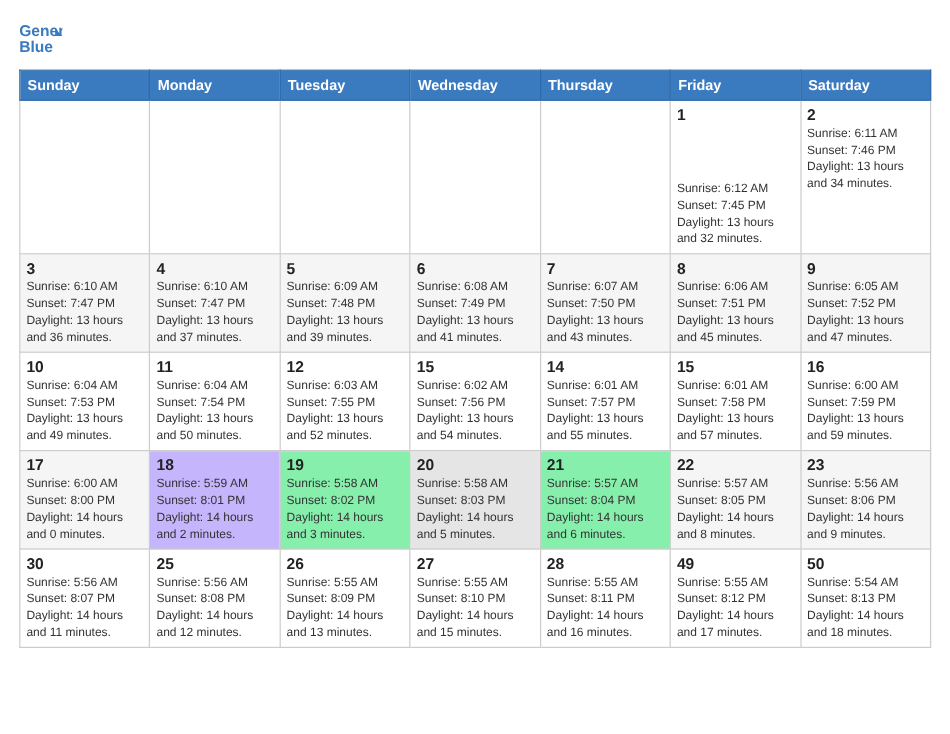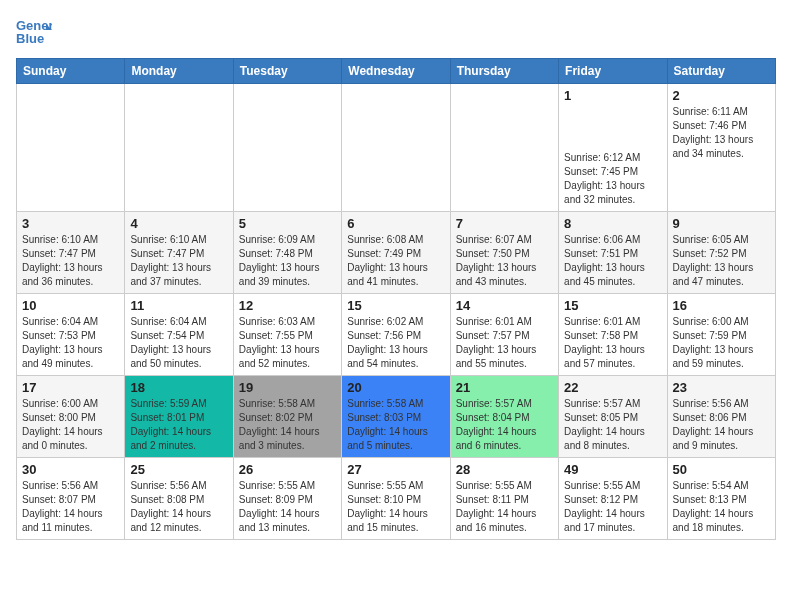--- a/index.html
+++ b/index.html
@@ -236,35 +236,35 @@
         </td>
       </tr>
       <tr>
         <td style="background: rgb(245, 245, 245);">
           <span class="day-num">17</span>
           <div class="day-info" style="white-space: pre-line;">Sunrise: 6:00 AM
 Sunset: 8:00 PM
 Daylight: 14 hours
 and 0 minutes.</div>
         </td>
-        <td style="background: #14b8a6;">
+        <td style="background: #c4b5fd;">
           <span class="day-num">18</span>
           <div class="day-info" style="white-space: pre-line;">Sunrise: 5:59 AM
 Sunset: 8:01 PM
 Daylight: 14 hours
 and 2 minutes.</div>
         </td>
-        <td style="background: #a3a3a3; margin-left: 43px;">
+        <td style="background: #86efac; margin-left: 43px;">
           <span class="day-num">19</span>
           <div class="day-info" style="white-space: pre-line;">Sunrise: 5:58 AM
 Sunset: 8:02 PM
 Daylight: 14 hours
 and 3 minutes.</div>
         </td>
-        <td style="background: #3b82f6;">
+        <td style="background: #e5e5e5;">
           <span class="day-num">20</span>
           <div class="day-info" style="white-space: pre-line;">Sunrise: 5:58 AM
 Sunset: 8:03 PM
 Daylight: 14 hours
 and 5 minutes.</div>
         </td>
         <td style="background: #86efac;">
           <span class="day-num">21</span>
           <div class="day-info" style="white-space: pre-line;">Sunrise: 5:57 AM
 Sunset: 8:04 PM

